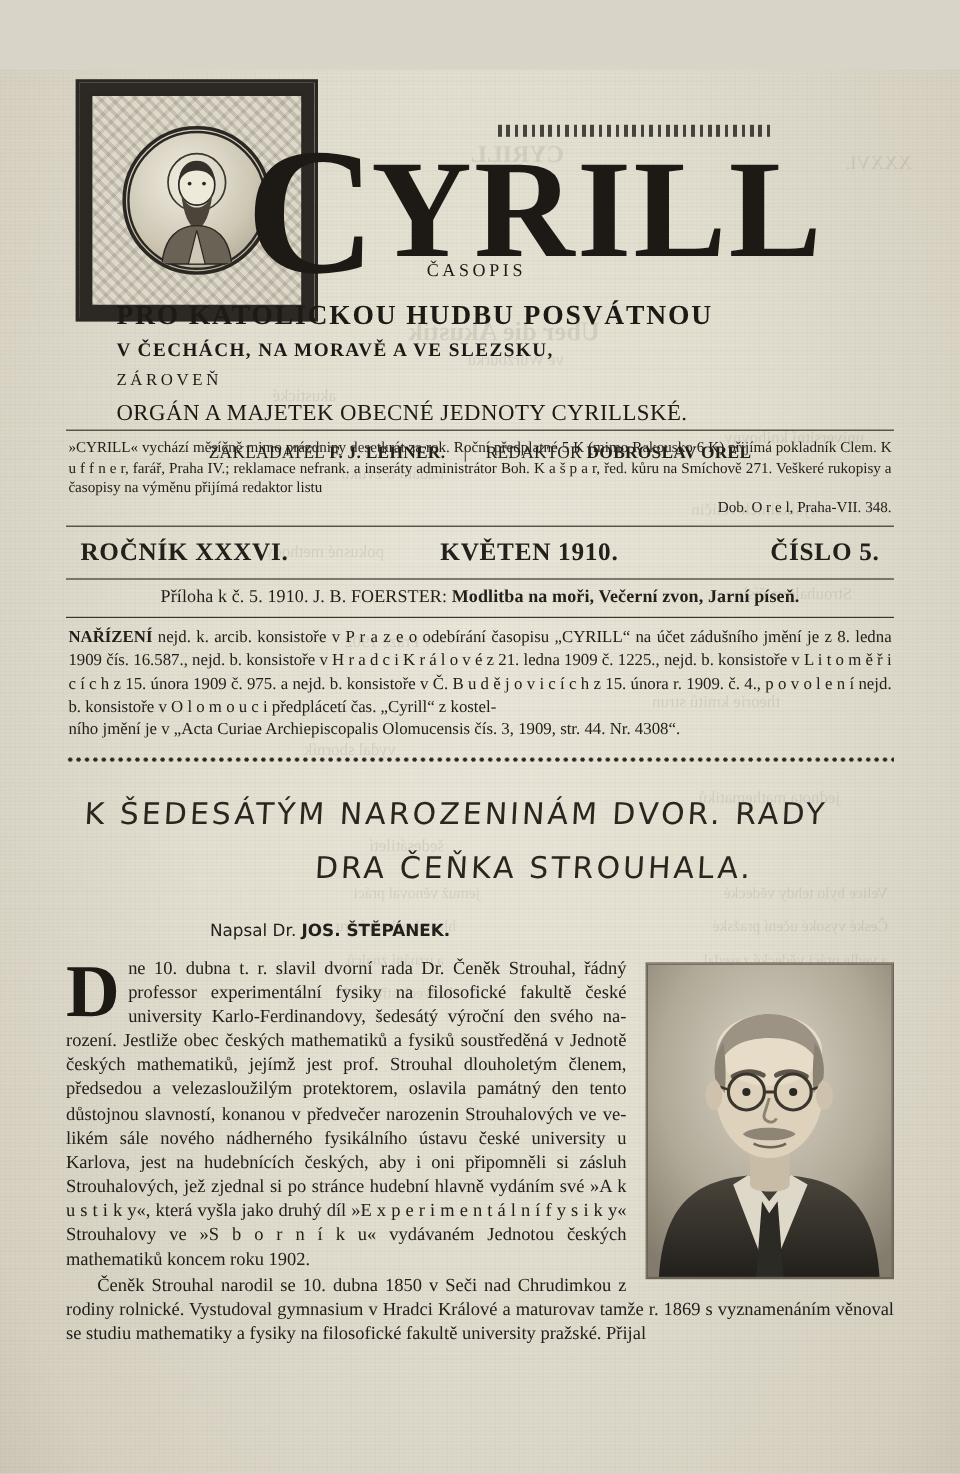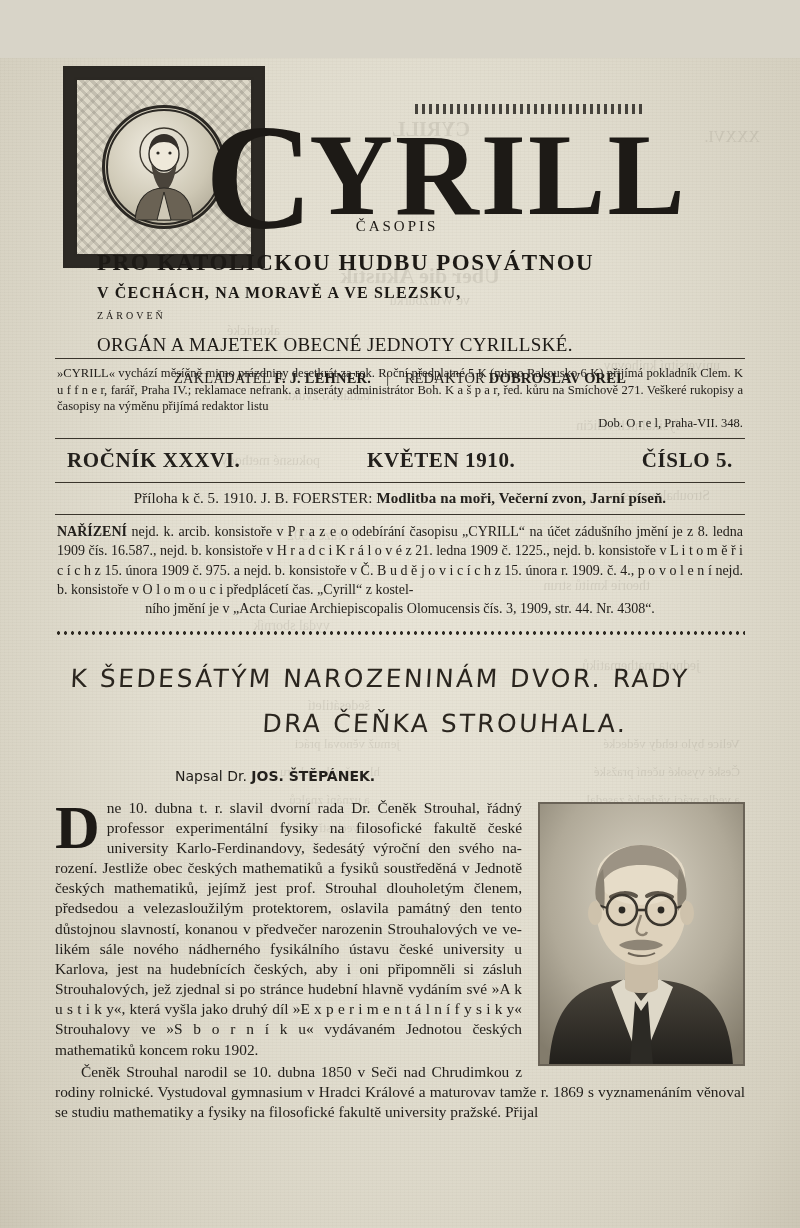--- a/index.html
+++ b/index.html
@@ -69,21 +69,21 @@
     position:absolute;left:360px;top:46px;width:230px;height:10px;
     background:repeating-linear-gradient(90deg,#2b2823 0 3px,transparent 3px 7px);
     opacity:.85;
   }
   .sub1,.sub2,.sub3,.sub4,.sub5{
     position:absolute;width:100%;text-align:left;color:#1d1a16;
   }
   .sub1{top:160px;left:42px;font-size:15px;letter-spacing:3px;font-weight:400;width:600px;text-align:center;}
   .sub2{top:192px;left:42px;width:600px;font-size:23px;font-weight:700;letter-spacing:1.5px;}
   .sub3{top:226px;left:42px;width:600px;font-size:16px;font-weight:700;letter-spacing:1.2px;}
-  .sub4{top:252px;left:42px;width:600px;font-size:10px;letter-spacing:3px;}
+  .sub4{top:252px;left:42px;width:600px;font-size:14px;letter-spacing:3px;}
   .sub5{top:276px;left:42px;width:600px;font-size:19px;letter-spacing:.4px;}
 
   .credits{
     position:absolute;top:312px;left:0;width:690px;text-align:center;font-size:14.5px;
     letter-spacing:.2px;
   }
   .credits b{font-weight:700;margin-top:24px;}
   .credits .sep{display:inline-block;width:26px;text-align:center;}
 
   
@@ -105,21 +105,21 @@
   .supplement{
     text-align:center;font-size:15px;padding:7px 0 7px 0;font-weight:700;
     letter-spacing:.1px;
   }
   .supplement .norm{font-weight:400;text-align:center;}
 
   .decree{
     font-size:14px;line-height:1.36;text-align:justify;padding:7px 2px 6px 2px;
   }
   .decree b{font-weight:700;}
-  .decree .center{display:block;text-align:center;}
+  .decree .center{display:block;}
 
   .dotrule{
     height:10px;margin:4px 0 2px 0;
     background-image:radial-gradient(circle, #2e2a23 1.6px, transparent 1.9px);
     background-size:7px 10px;
     background-repeat:repeat-x;
     background-position:0 center;
   }
 
   

